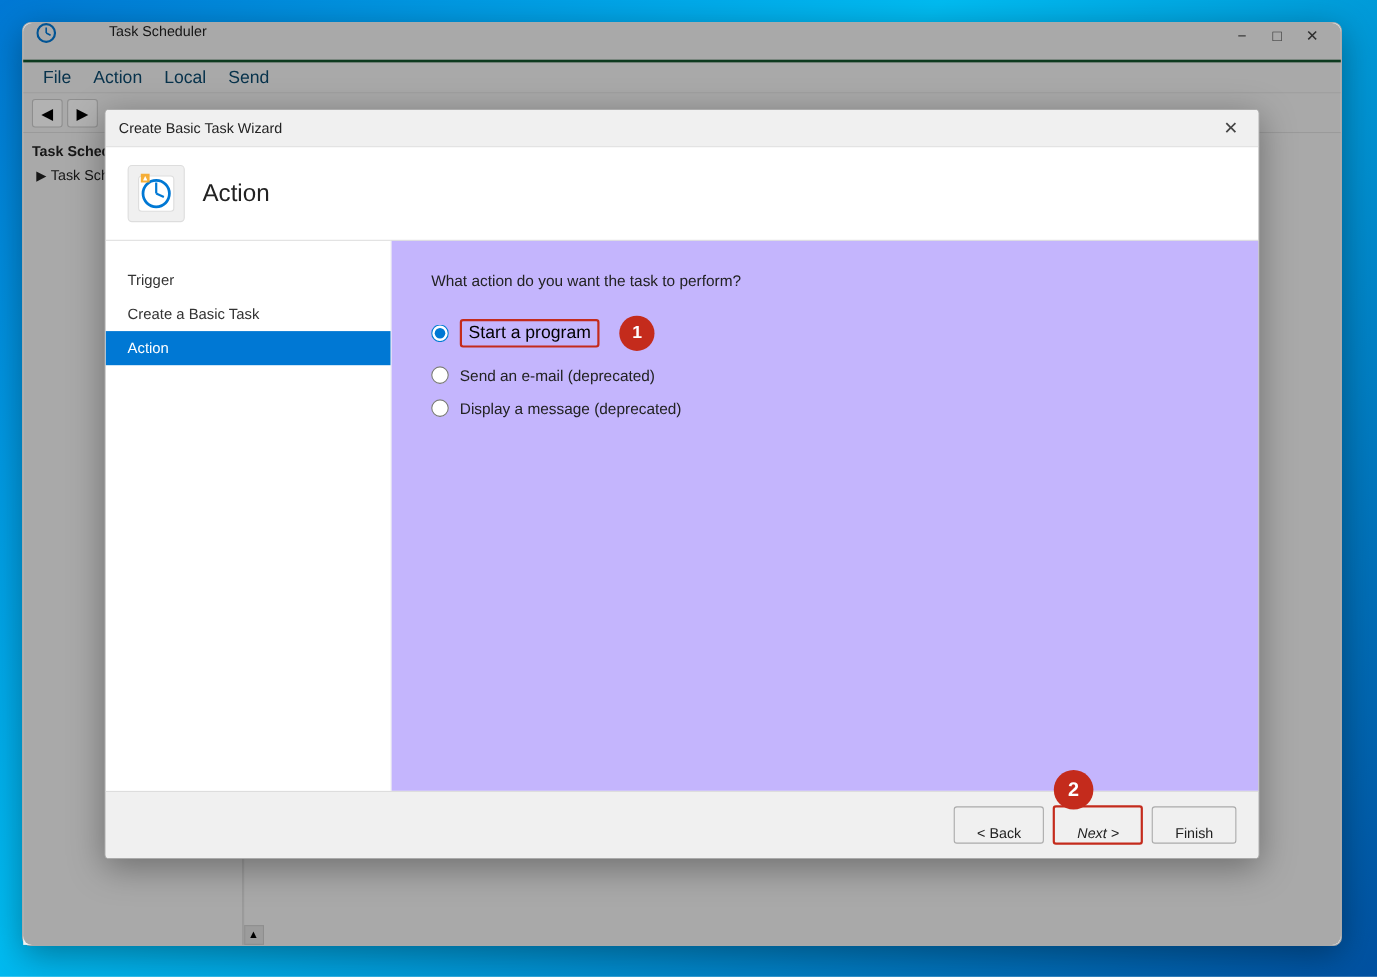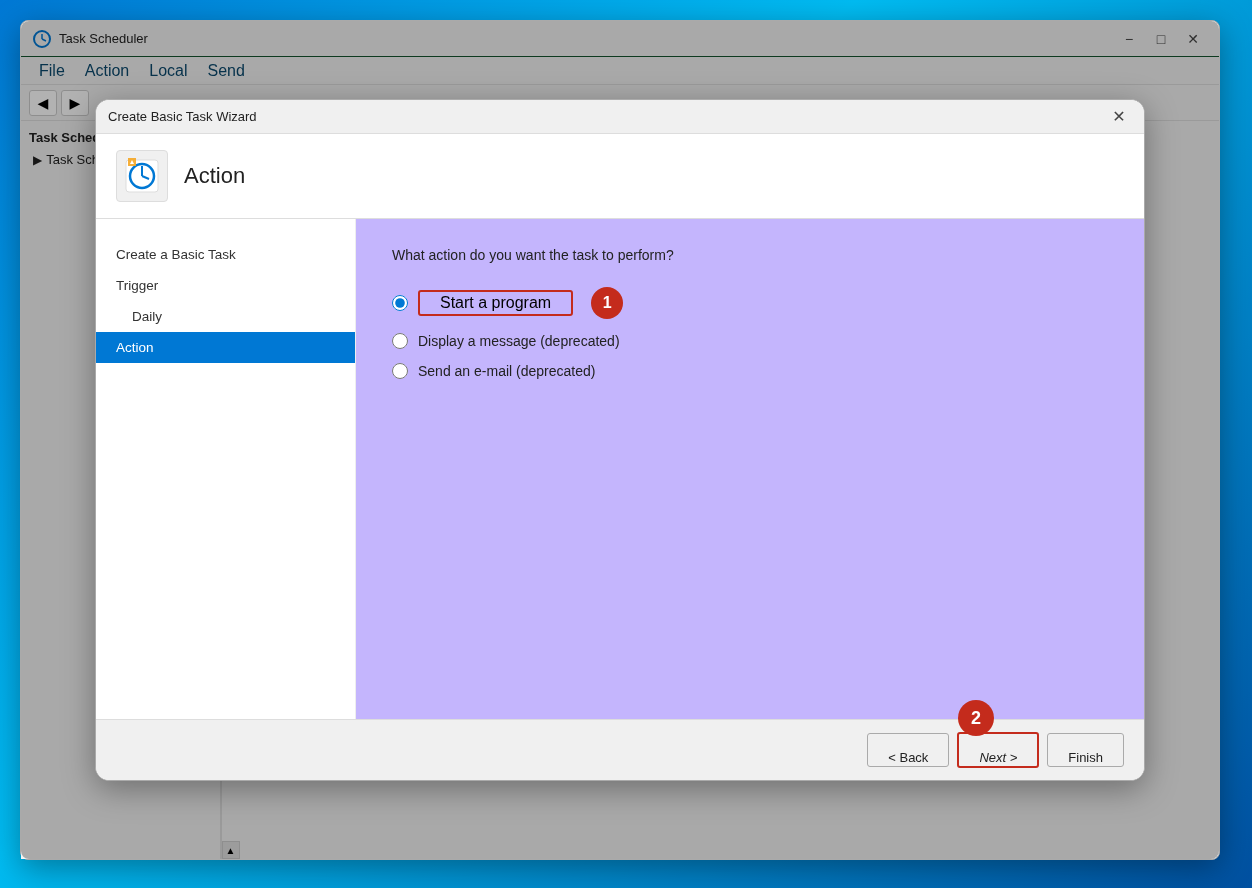--- a/index.html
+++ b/index.html
@@ -26,24 +26,24 @@
       display: flex;
       flex-direction: column;
     }
 
     
     .title-bar {
       height: 36px;
       background: #f3f3f3;
       border-radius: 8px 8px 0 0;
       display: flex;
-      align-items: center;
       padding: 0 12px;
-      border-bottom: 1px solid #14532d;
-      flex-shrink: 0;
+      border-bottom: 3px solid #14532d;
+      flex-shrink: 0;
+      gap: 40px;
     }
     .title-bar-icon {
       width: 18px;
       height: 18px;
       margin-right: 8px;
       display: flex;
       align-items: center;
       justify-content: center;
     }
     .title-bar-text {
@@ -181,21 +181,21 @@
       align-items: center;
       justify-content: center;
       z-index: 10;
     }
 
     
     .dialog {
       width: 1050px;
       background: #fff;
       border: 1px solid #aaa;
-      border-radius: 14px;
+      border-radius: 4px;
       box-shadow: 0 8px 32px rgba(0,0,0,0.35);
       display: flex;
       flex-direction: column;
       overflow: hidden;
     }
 
     
     .dialog-titlebar {
       height: 34px;
       background: #f0f0f0;
@@ -304,21 +304,21 @@
       height: 16px;
       cursor: pointer;
       accent-color: #0078d4;
     }
     .radio-label {
       font-size: 14px;
       color: #222;
     }
     .radio-option.selected .radio-label-box {
       border: 2px solid #c42b1c;
-      padding: 2px 20px;
+      padding: 2px 6px;
       border-radius: 3px;
     }
 
     
     .badge-circle {
       width: 32px;
       height: 32px;
       border-radius: 50%;
       background: #c42b1c;
       color: white;
@@ -444,45 +444,44 @@
               <polygon points="6,2 14,2 14,10 6,10" fill="#f5a623" opacity="0.9"></polygon>
               <polygon points="10,4 12,8 8,8" fill="#fff"></polygon>
             </svg>
           </div>
           <span class="dialog-header-title">Action</span>
         </div>
 
         <div class="dialog-body">
 
           <div class="wizard-nav">
+            <div class="wizard-nav-item">Trigger</div>
             <div class="wizard-nav-item">Create a Basic Task</div>
-            <div class="wizard-nav-item">Trigger</div>
-            <div class="wizard-nav-item sub">Daily</div>
             <div class="wizard-nav-item active">Action</div>
           </div>
 
           <div class="wizard-content">
             <p class="wizard-question">What action do you want the task to perform?</p>
 
             <div class="radio-option selected">
               <input type="radio" class="radio-input" name="action" id="opt1" checked="" style="">
               <span class="radio-label-box">
                 <span>Start a program</span>
               </span>
               <div class="badge-circle">1</div>
             </div>
 
             <div class="radio-option">
+              <input type="radio" class="radio-input" name="action" id="opt2" style="">
+              <label class="radio-label" for="opt2">Send an e-mail (deprecated)</label>
+            </div>
+
+            <div class="radio-option">
               <input type="radio" class="radio-input" name="action" id="opt3" style="">
               <label class="radio-label" for="opt3">Display a message (deprecated)</label>
-            </div>
-
-            <div class="radio-option">
-              <input type="radio" class="radio-input" name="action" id="opt2" style="">
-              <label class="radio-label" for="opt2">Send an e-mail (deprecated)</label>
             </div>
           </div>
         </div>
 
         <div class="dialog-footer">
           <div class="badge-circle-2">2</div>
           <button class="footer-btn">&lt; Back</button>
           <button class="footer-btn next">Next &gt;</button>
           <button class="footer-btn">Finish</button>
         </div>

